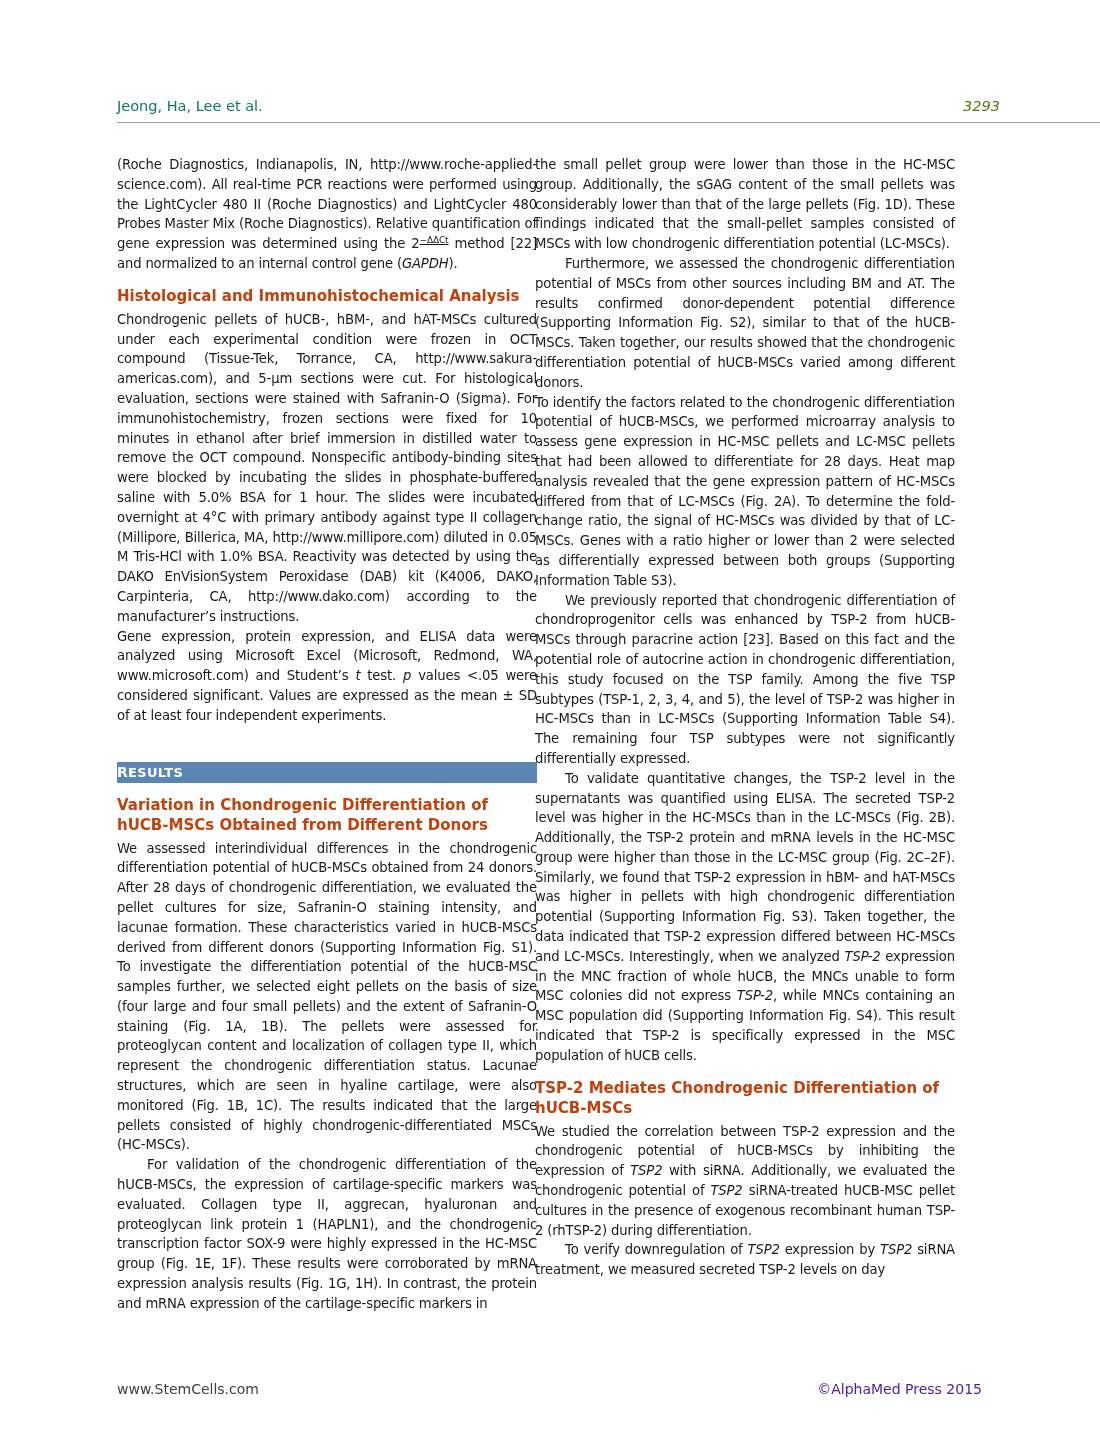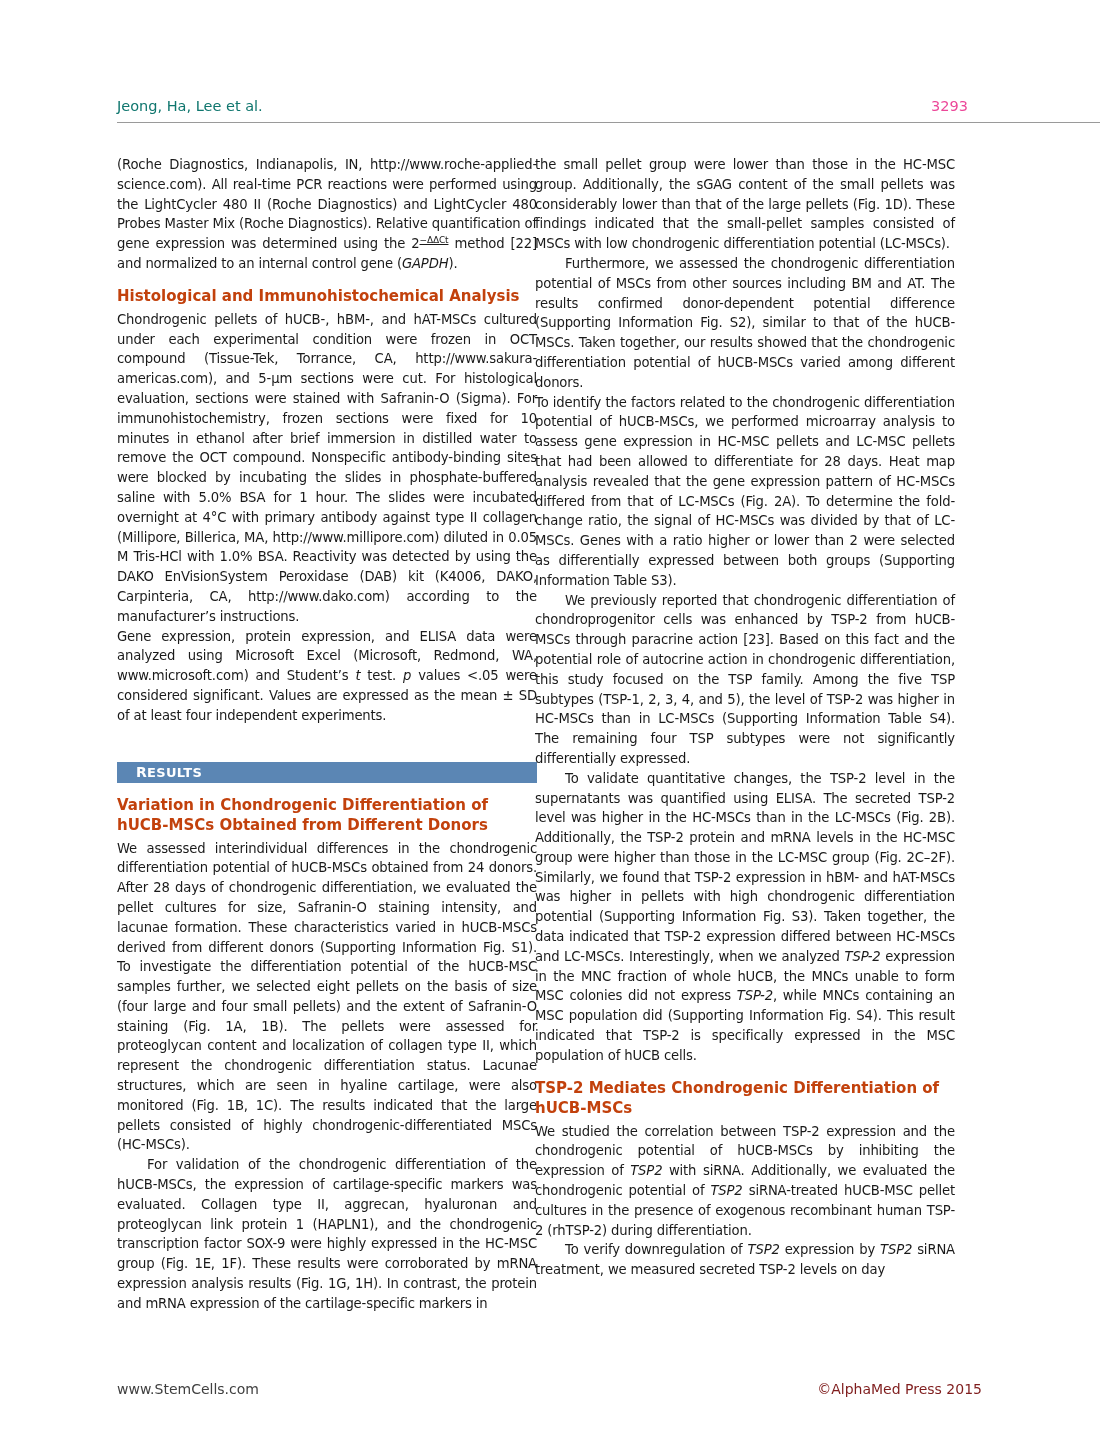--- a/index.html
+++ b/index.html
@@ -1,32 +1,32 @@
 <!DOCTYPE html>
 <html><head>
 <meta charset="utf-8">
 <style>
   html, body { margin: 0; padding: 0; background: #ffffff; }
   body { width: 1100px; height: 1455px; position: relative; overflow: hidden;
          font-family: "DejaVu Sans", "Liberation Sans", sans-serif; color: #1a1a1a; }
   .running-head { position: absolute; left: 117px; top: 98px; font-size: 14.5px; color: #0f766e; }
-  .page-num { position: absolute; right: 132px; top: 98px; font-size: 14.5px; color: #ec4899; }
+  .page-num { position: absolute; right: 100px; top: 98px; font-size: 14.5px; color: #4d7c0f; font-style: italic; }
   .head-rule { position: absolute; left: 117px; right: 0; top: 122px; height: 1px; background: #9a9a9a; }
   .col { position: absolute; top: 155px; width: 420px; }
   .col.left { left: 117px; }
   .col.right { left: 535px; }
   p { margin: 0; font-size: 13.2px; line-height: 19.8px; text-align: justify; letter-spacing: -0.15px; }
   p.indent { text-indent: 30px; }
   h3 { margin: 12px 0 4px 0; font-size: 15px; line-height: 20px; font-weight: bold; color: #c2410c; }
   .sup { font-size: 9px; vertical-align: super; line-height: 0; text-decoration: underline; }
   .results-bar { background: #5b86b4; color: #fff; font-weight: bold; font-size: 13px;
-                 padding: 2px 19px; height: 17px; line-height: 17px; margin-top: 36px; letter-spacing: 0.3px; }
+                 padding: 2px 0; height: 17px; line-height: 17px; margin-top: 36px; letter-spacing: 0.3px; }
   .results-bar .big { font-size: 14px; }
   .footer-left { position: absolute; left: 117px; top: 1381px; font-size: 14px; color: #404040; }
-  .footer-right { position: absolute; right: 118px; top: 1381px; font-size: 14px; color: #7f1d1d; }
+  .footer-right { position: absolute; right: 118px; top: 1381px; font-size: 14px; color: #4c1d95; }
   i { font-style: italic; }
 </style>
 </head>
 <body>
 
 <div class="running-head">Jeong, Ha, Lee et al.</div>
 <div class="page-num">3293</div>
 <div class="head-rule"></div>
 
 <div class="col left">

